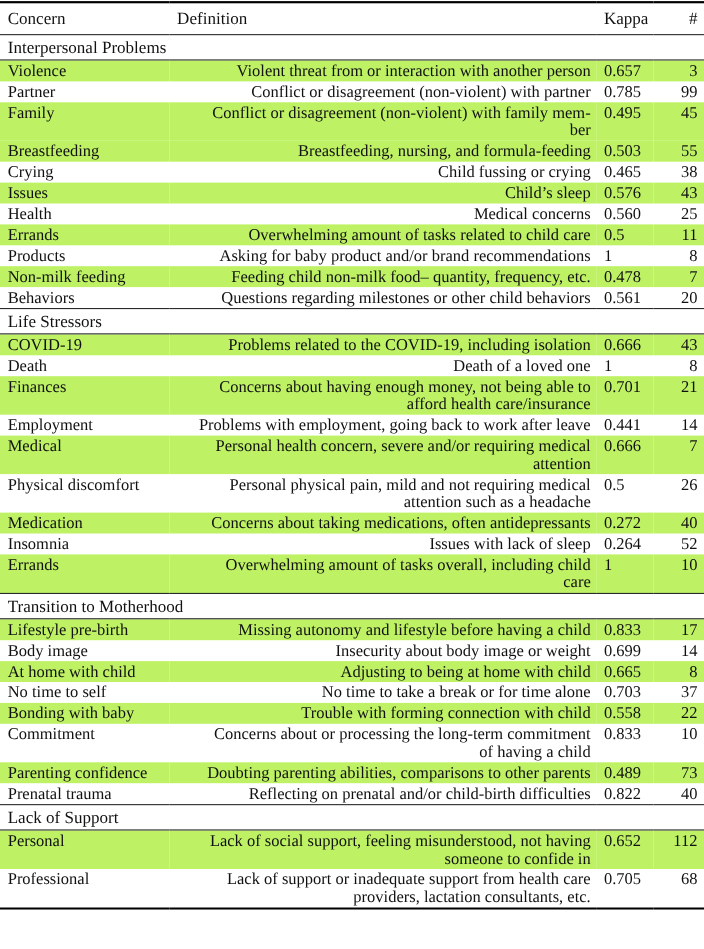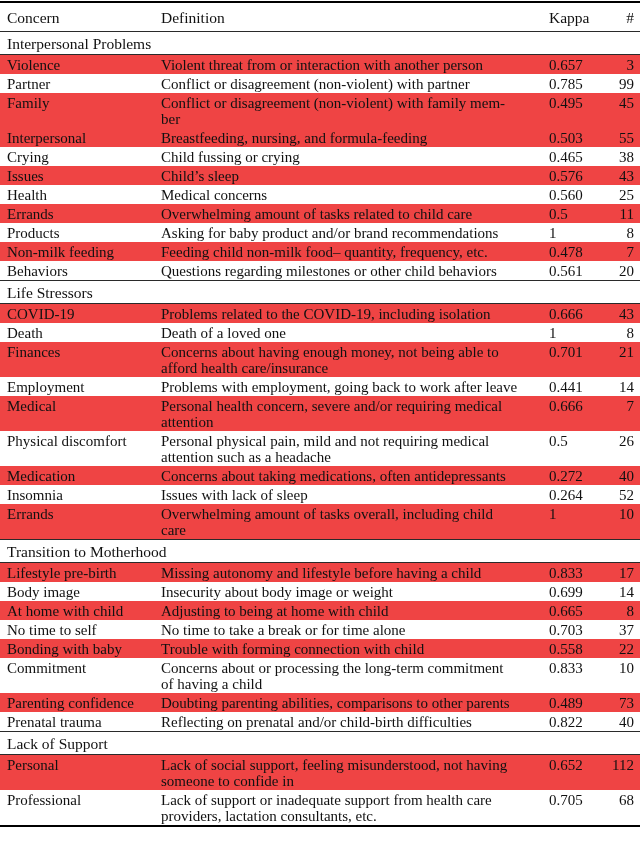--- a/index.html
+++ b/index.html
@@ -51,24 +51,24 @@
     border-bottom: 1.1px solid #2a2a2a;
   }
 
   tr.data-row td {
     vertical-align: top;
     padding-top: 1.5px;
     padding-bottom: 1.5px;
     line-height: 16px;
     font-size: 15px;
   }
-  tr.data-row.shaded { background: #ef4444; }
+  tr.data-row.shaded { background: #bef264; }
 
   td.concern-cell    { padding-left: 7px; }
-  td.definition-cell { padding-left: 7px; padding-right: 5px; white-space: pre-line; }
+  td.definition-cell { padding-left: 7px; padding-right: 5px; white-space: pre-line; text-align: right; }
   td.kappa-cell      { padding-left: 7px; margin-top: 43px; }
   td.count-cell      { text-align: right; padding-right: 6px; }
 </style>
 </head>
 <body data-name="paper-table-page">
 
 <table data-name="concern-definition-table">
   <colgroup>
     <col class="col-concern">
     <col class="col-definition">
@@ -100,21 +100,21 @@
         <td class="count-cell" data-name="count-cell">99</td>
       </tr>
       <tr class="data-row shaded" data-name="table-row">
         <td class="concern-cell" data-name="concern-cell">Family</td>
         <td class="definition-cell" data-name="definition-cell">Conflict or disagreement (non-violent) with family mem-
 ber</td>
         <td class="kappa-cell" data-name="kappa-cell">0.495</td>
         <td class="count-cell" data-name="count-cell">45</td>
       </tr>
       <tr class="data-row shaded" data-name="table-row">
-        <td class="concern-cell" data-name="concern-cell">Interpersonal</td>
+        <td class="concern-cell" data-name="concern-cell">Breastfeeding</td>
         <td class="definition-cell" data-name="definition-cell">Breastfeeding, nursing, and formula-feeding</td>
         <td class="kappa-cell" data-name="kappa-cell">0.503</td>
         <td class="count-cell" data-name="count-cell">55</td>
       </tr>
       <tr class="data-row" data-name="table-row">
         <td class="concern-cell" data-name="concern-cell">Crying</td>
         <td class="definition-cell" data-name="definition-cell">Child fussing or crying</td>
         <td class="kappa-cell" data-name="kappa-cell">0.465</td>
         <td class="count-cell" data-name="count-cell">38</td>
       </tr>

